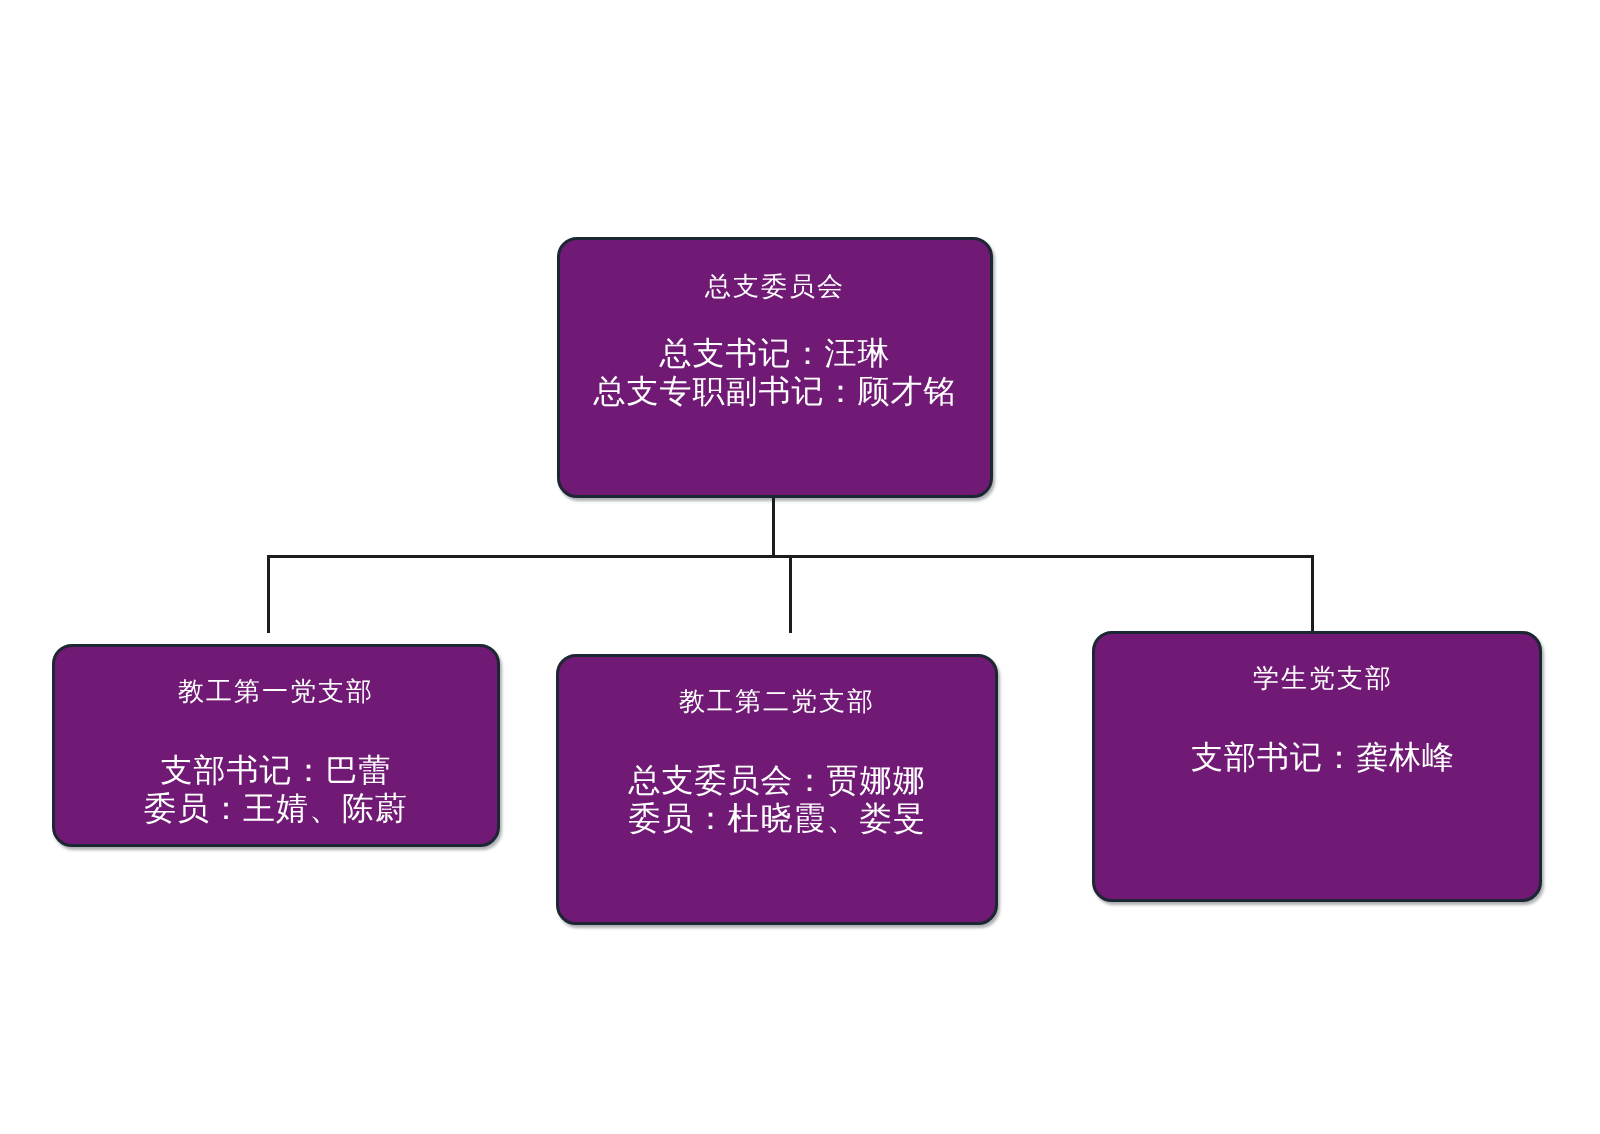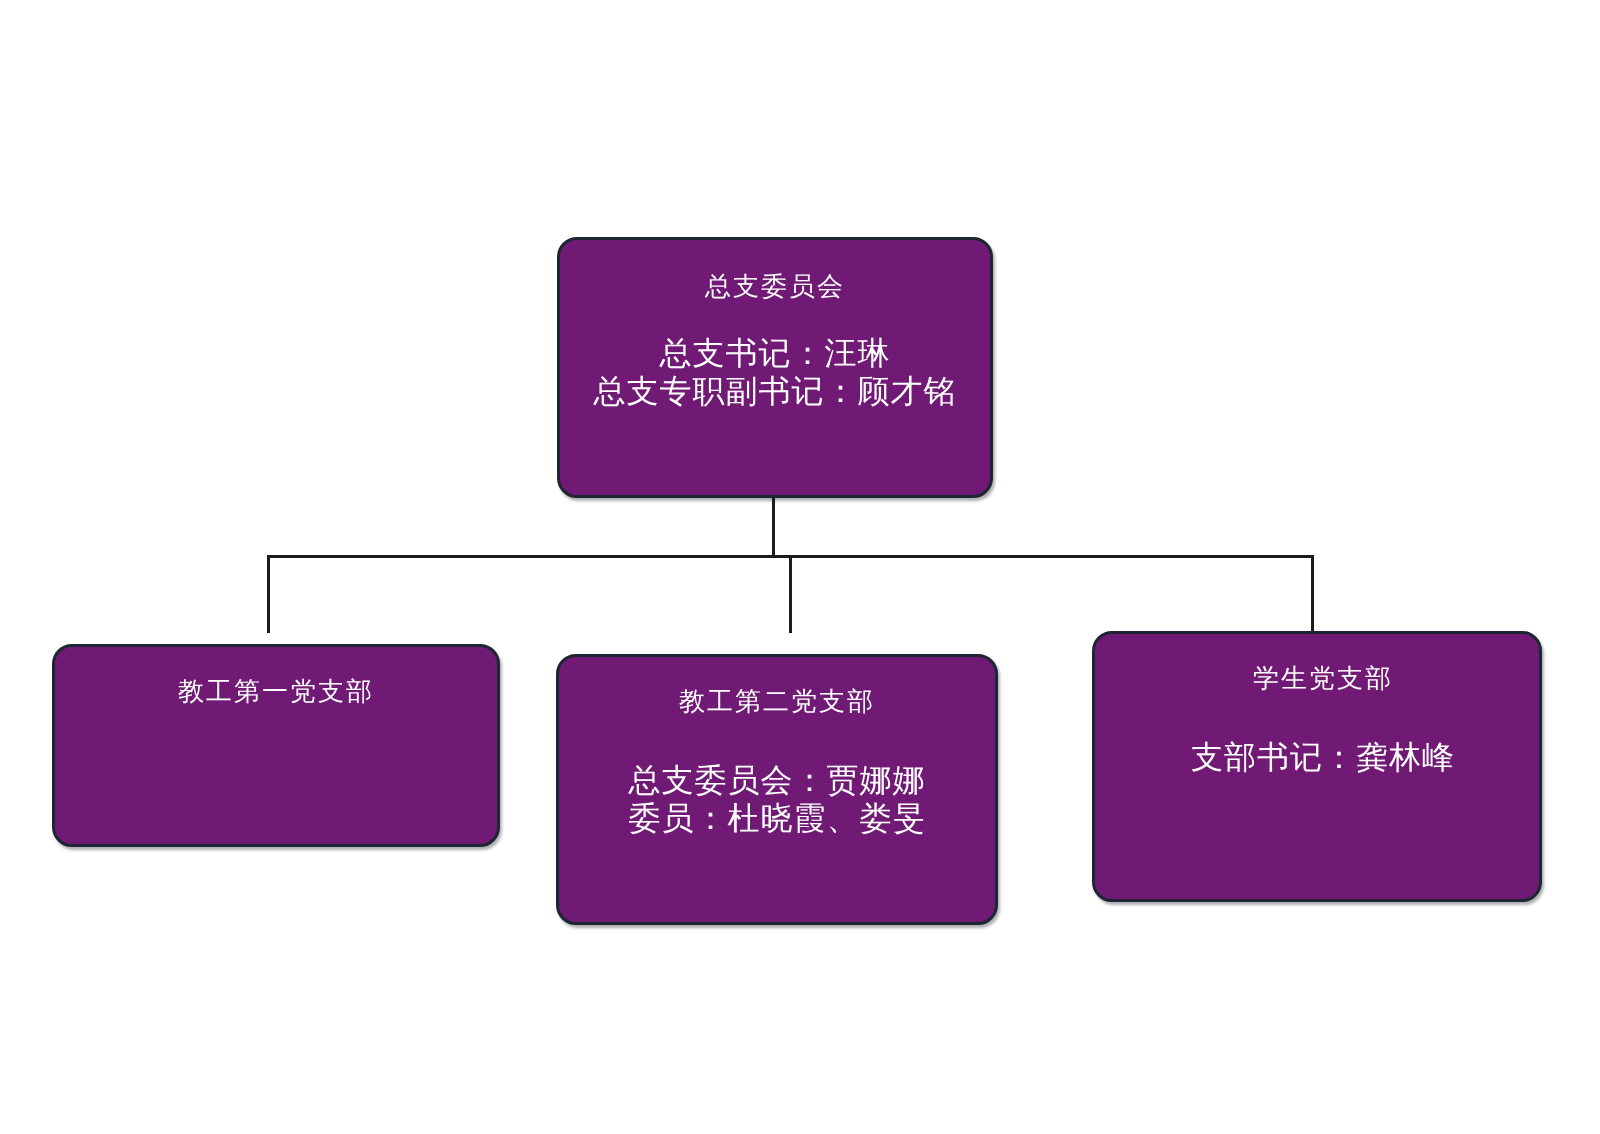--- a/index.html
+++ b/index.html
@@ -75,20 +75,24 @@
   <div class="node" id="node-root">
     <div class="title">总支委员会</div>
     <div class="body">
       <div>总支书记：汪琳</div>
       <div>总支专职副书记：顾才铭</div>
     </div>
   </div>
 
   <div class="node branch" id="node-b1">
     <div class="title">教工第一党支部</div>
+    <div class="body">
+      <div>支部书记：巴蕾</div>
+      <div>委员：王婧、陈蔚</div>
+    </div>
   </div>
 
   <div class="node branch" id="node-b2">
     <div class="title">教工第二党支部</div>
     <div class="body">
       <div>总支委员会：贾娜娜</div>
       <div>委员：杜晓霞、娄旻</div>
     </div>
   </div>
 

